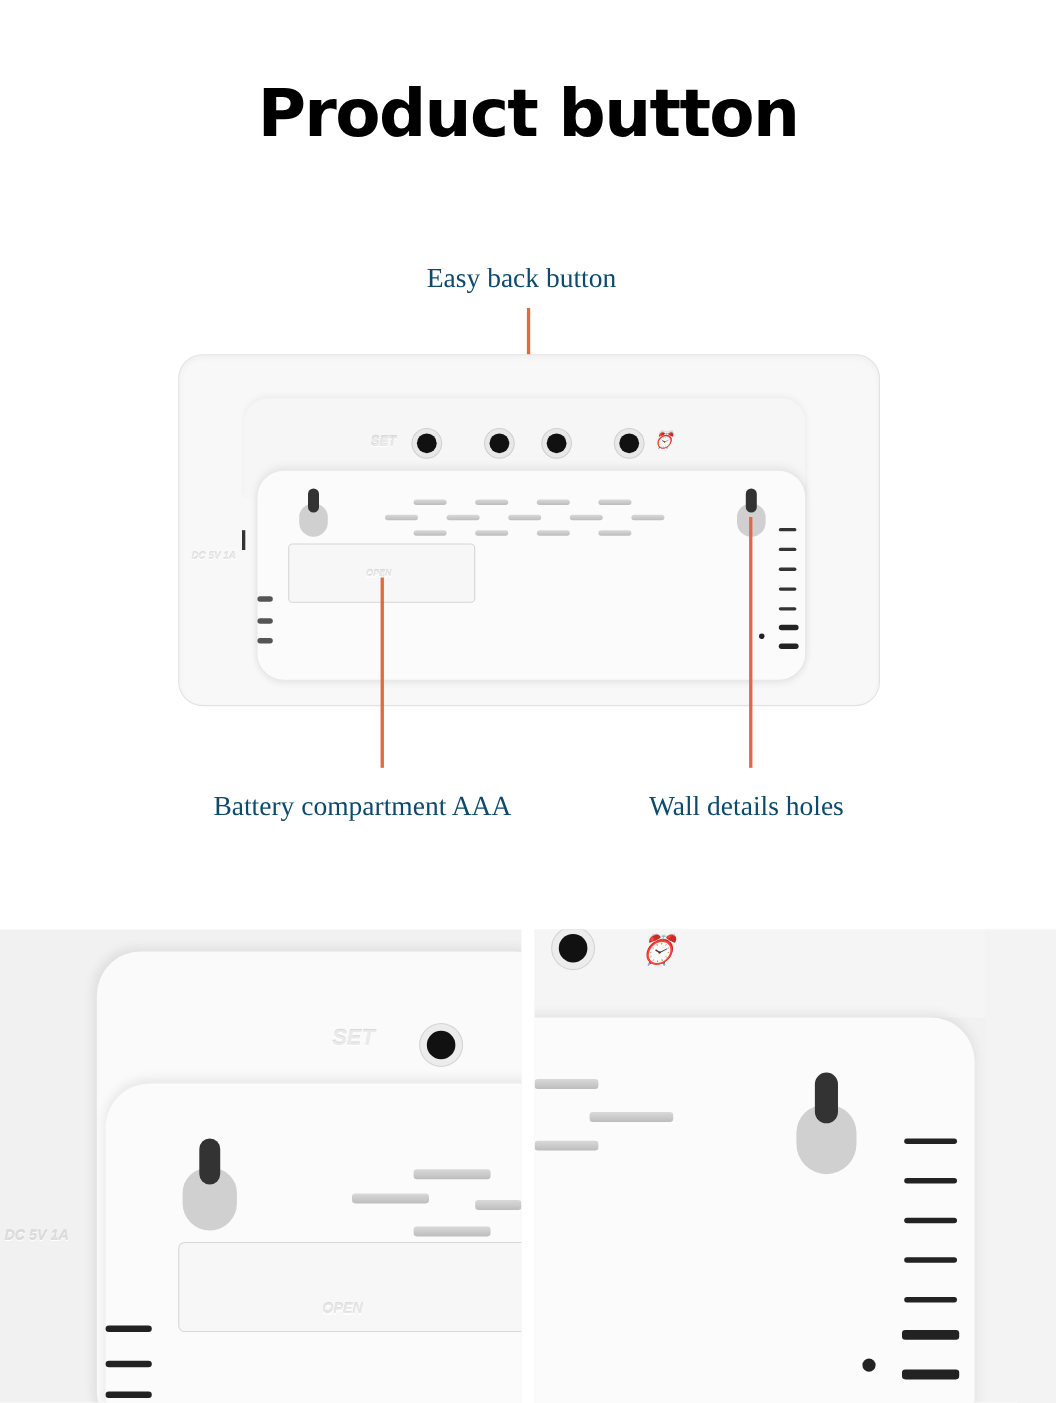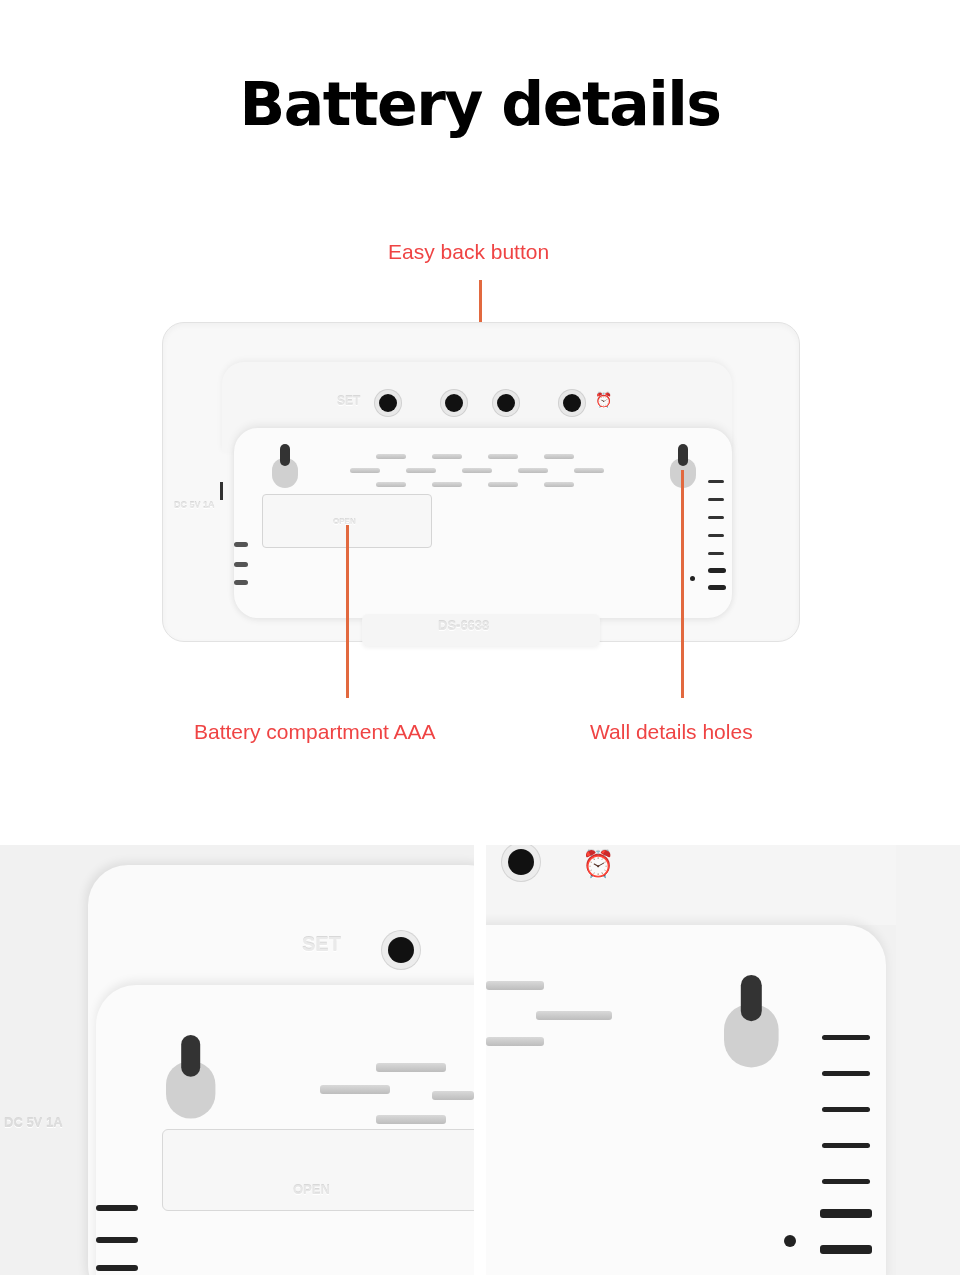--- a/index.html
+++ b/index.html
@@ -1,44 +1,44 @@
 <!DOCTYPE html>
 <html><head>
 <meta charset="utf-8">
 <style>
   html, body { margin:0; padding:0; }
   body { width:960px; height:1275px; background:#ffffff; position:relative; overflow:hidden; font-family:"Liberation Sans", sans-serif; }
   .title { position:absolute; top:64px; left:0; width:960px; text-align:center; font-family:"DejaVu Sans", sans-serif; font-weight:bold; font-size:60px; letter-spacing:-1.5px; color:#000; line-height:80px; }
-  .callout { position:absolute; color:#ef4444; font-size:21px; font-family:Liberation Sans, sans-serif; white-space:nowrap; }
+  .callout { position:absolute; color:#0c4a6e; font-size:25px; font-family:Liberation Serif, serif; white-space:nowrap; }
   .leader { position:absolute; width:3px; background:#e2693f; }
 
   
   .device { position:absolute; left:162px; top:320px; width:640px; height:330px; }
   .frame { position:absolute; left:0; top:2px; width:636px; height:318px; background:#f8f8f8; border:1px solid #e2e2e2; border-radius:22px; box-shadow: inset 0 2px 6px rgba(0,0,0,0.04); }
   .upper { position:absolute; left:60px; top:42px; width:510px; height:90px; background:#f6f6f6; border-radius:22px 22px 0 0; box-shadow: 0 -2px 6px rgba(0,0,0,0.05); }
   .lower { position:absolute; left:72px; top:108px; width:498px; height:190px; background:#fbfbfb; border-radius:24px; box-shadow: 0 -3px 8px rgba(0,0,0,0.07), 0 3px 6px rgba(0,0,0,0.06); }
   .stand { position:absolute; left:200px; top:294px; width:238px; height:32px; background:#f5f5f5; border-radius:6px; box-shadow:0 2px 4px rgba(0,0,0,0.06); }
   .btn { position:absolute; width:18px; height:18px; border-radius:50%; background:#111; box-shadow:0 0 0 4px #e8e8e8, 0 0 0 5px #d0d0d0; }
-  .engr { position:absolute; color:#e6e6e6; font-weight:bold; text-shadow:0 1px 0 #fff, 0 -1px 0 #d8d8d8; }
+  .engr { position:absolute; color:#e6e6e6; font-weight:bold; text-shadow:0 1px 0 #fff, 0 -1px 0 #d8d8d8;font-style:italic; }
   .slot { position:absolute; height:5px; width:30px; background:linear-gradient(#d9d9d9,#bdbdbd); border-radius:3px; }
   .keyhole { position:absolute; width:26px; height:46px; }
   .keyhole .top { position:absolute; left:8px; top:0; width:10px; height:22px; background:#333; border-radius:5px; }
   .keyhole .bot { position:absolute; left:0; top:14px; width:26px; height:30px; background:#d0d0d0; border-radius:13px 13px 14px 14px; }
   .battery { position:absolute; left:100px; top:176px; width:168px; height:52px; border:1px solid #d5d5d5; border-radius:4px; background:#f7f7f7; }
   .vent { position:absolute; height:5px; background:#222; border-radius:3px; }
 
   
   .photo { position:absolute; top:845px; height:430px; overflow:hidden; background:#f1f1f1; }
   .photo-left { left:0; width:474px; }
   .photo-right { left:486px; width:474px; }
 </style>
 </head>
 <body>
 
-<div class="title">Battery details</div>
+<div class="title">Product button</div>
 
 <div class="callout" style="left:388px; top:240px;">Easy back button</div>
 <div class="leader" style="left:479px; top:280px; height:112px;"></div>
 
 <div class="device">
   <div class="frame"></div>
   <div class="engr" style="left:12px; top:180px; font-size:9px;">DC 5V 1A</div>
   <div style="position:absolute; left:58px; top:162px; width:3px; height:18px; background:#333;"></div>
 
   <div class="upper">
@@ -85,23 +85,20 @@
     <div class="vent" style="left:474px; top:52px; width:16px; height:3px; background:#333;"></div>
     <div class="vent" style="left:474px; top:70px; width:16px; height:3px; background:#333;"></div>
     <div class="vent" style="left:474px; top:88px; width:16px; height:3px; background:#333;"></div>
     <div class="vent" style="left:474px; top:106px; width:16px; height:3px; background:#333;"></div>
     <div class="vent" style="left:474px; top:124px; width:16px; height:3px; background:#333;"></div>
     <div class="vent" style="left:474px; top:140px; width:18px; height:5px;"></div>
     <div class="vent" style="left:474px; top:157px; width:18px; height:5px;"></div>
     <div style="position:absolute; left:456px; top:148px; width:5px; height:5px; border-radius:50%; background:#222;"></div>
   </div>
 
-  <div class="stand">
-    <span class="engr" style="left:76px; top:4px; font-size:13px;">DS-6638</span>
-  </div>
 </div>
 
 <div class="leader" style="left:346px; top:525px; height:173px;"></div>
 <div class="leader" style="left:681px; top:470px; height:228px;"></div>
 
 <div class="callout" style="left:194px; top:720px;">Battery compartment AAA</div>
 <div class="callout" style="left:590px; top:720px;">Wall details holes</div>
 
 <div class="photo photo-left">
   <div style="position:absolute; left:88px; top:20px; width:420px; height:440px; background:#fafafa; border-radius:40px; box-shadow:-3px -3px 10px rgba(0,0,0,0.08);"></div>

